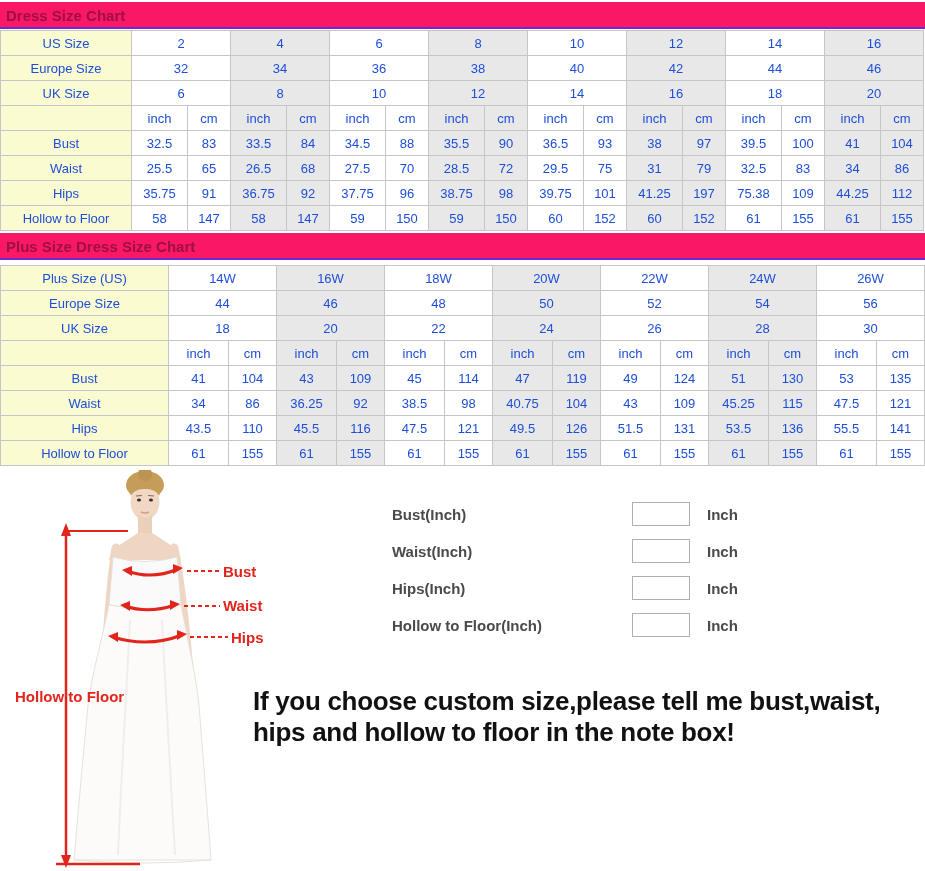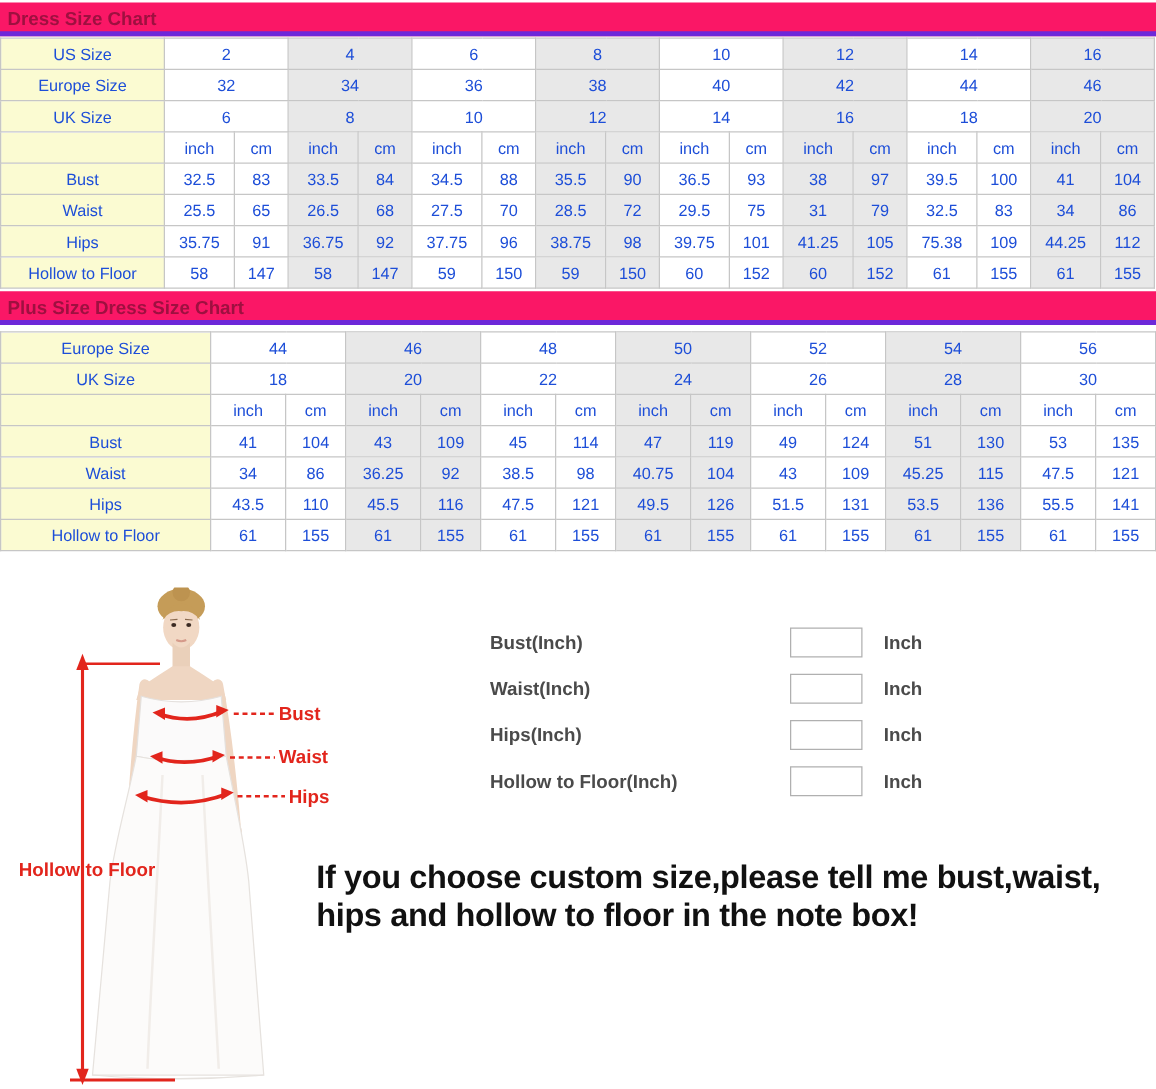--- a/index.html
+++ b/index.html
@@ -3,21 +3,21 @@
 <meta charset="utf-8">
 <style>
   html,body{margin:0;padding:0;background:#fff;}
   .canvas{
     position:relative;width:925px;height:871px;background:#fff;overflow:hidden;
     font-family:"Liberation Sans","DejaVu Sans",sans-serif;
   }
   
   .titlebar{
     position:absolute;left:0;width:925px;height:27px;
-    background:#fa1766;border-bottom:4px solid #6d28d9;
+    background:#fa1766;border-bottom:2px solid #6d28d9;
     color:#9e1040;font-weight:bold;font-size:15px;line-height:27px;
     padding-left:6px;box-sizing:border-box;
   }
   #bar1{top:2px;}
   #bar2{top:233px;}
   
   table.size-table{
     position:absolute;left:0;border-collapse:collapse;table-layout:fixed;
     font-size:13px;color:#1d4ed8;
   }
@@ -185,21 +185,21 @@
           <td>91</td>
           <td class="g-alt">36.75</td>
           <td class="g-alt">92</td>
           <td>37.75</td>
           <td>96</td>
           <td class="g-alt">38.75</td>
           <td class="g-alt">98</td>
           <td>39.75</td>
           <td>101</td>
           <td class="g-alt">41.25</td>
-          <td class="g-alt">105</td>
+          <td class="g-alt">197</td>
           <td>75.38</td>
           <td>109</td>
           <td class="g-alt">44.25</td>
           <td class="g-alt">112</td>
         </tr>
         <tr>
           <td class="lbl">Hollow to Floor</td>
           <td>58</td>
           <td>147</td>
           <td class="g-alt">58</td>
@@ -234,20 +234,30 @@
         <col style="width: 60px;">
         <col style="width: 48px;">
         <col style="width: 60px;">
         <col style="width: 48px;">
         <col style="width: 60px;">
         <col style="width: 48px;">
         <col style="width: 60px;">
         <col style="width: 48px;">
       </colgroup>
       <tbody>
+        <tr>
+          <td class="lbl">Plus Size (US)</td>
+          <td colspan="2">14W</td>
+          <td class="g-alt" colspan="2">16W</td>
+          <td colspan="2">18W</td>
+          <td class="g-alt" colspan="2">20W</td>
+          <td colspan="2">22W</td>
+          <td class="g-alt" colspan="2">24W</td>
+          <td colspan="2">26W</td>
+        </tr>
         <tr>
           <td class="lbl">Europe Size</td>
           <td colspan="2">44</td>
           <td class="g-alt" colspan="2">46</td>
           <td colspan="2">48</td>
           <td class="g-alt" colspan="2">50</td>
           <td colspan="2">52</td>
           <td class="g-alt" colspan="2">54</td>
           <td colspan="2">56</td>
         </tr>

